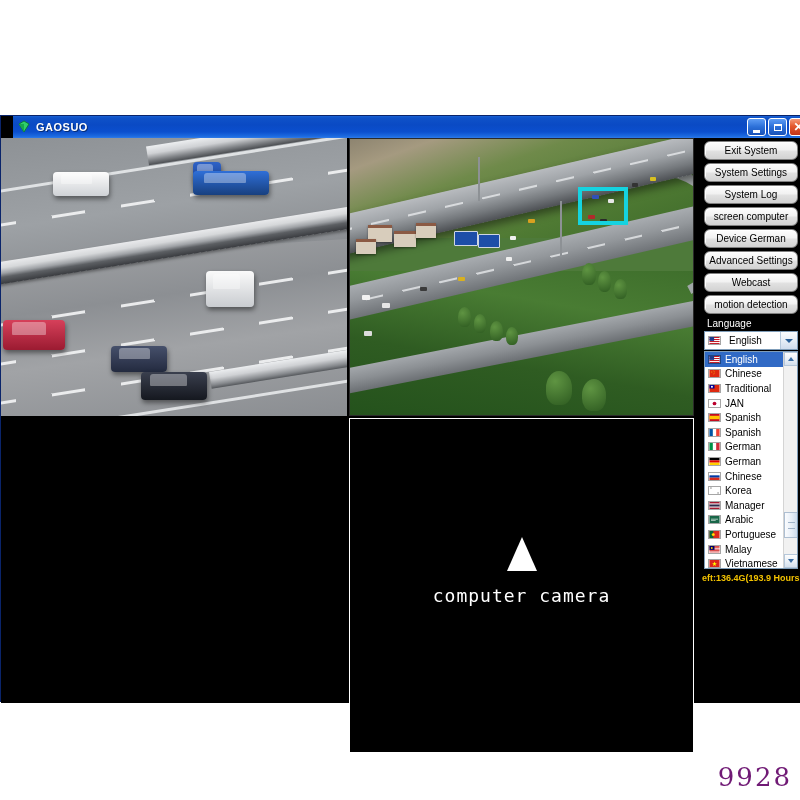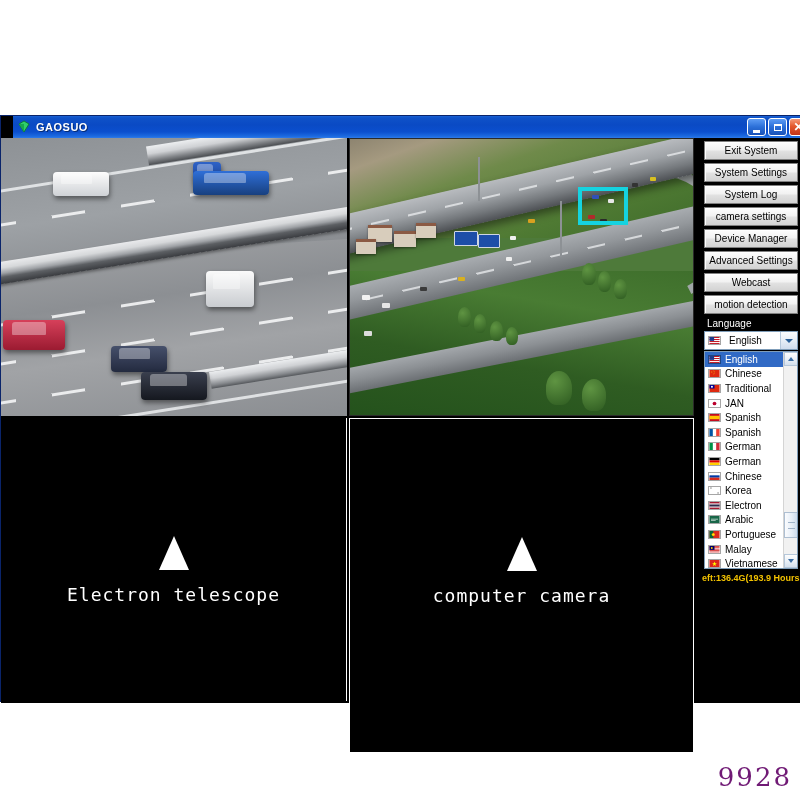--- a/index.html
+++ b/index.html
@@ -279,21 +279,21 @@
     overflow: hidden;
   }
 
   .side-btn {
     display: block;
     width: 94px;
     height: 19px;
     margin: 0 auto 3px auto;
     background: linear-gradient(to bottom, #fdfdfd 0%, #f1f1f1 48%, #e2e2e2 52%, #d2d2d2 100%);
     border: 1px solid #808080;
-    border-radius: 0;
+    border-radius: 6px;
     box-shadow: inset 1px 1px 0 #ffffff, 1px 1px 1px rgba(0,0,0,0.6);
     color: #000000;
     font-size: 10px;
     font-family: "Liberation Sans", sans-serif;
     line-height: 17px;
     text-align: center;
     cursor: pointer;
     white-space: nowrap;
     overflow: hidden;
     box-sizing: border-box;
@@ -551,43 +551,37 @@
           <div class="s2-tree" style="left:232px;top:124px;width:14px;height:22px;"></div>
           <div class="s2-tree" style="left:248px;top:132px;width:13px;height:21px;"></div>
           <div class="s2-tree" style="left:264px;top:140px;width:13px;height:20px;"></div>
           <div class="s2-tree" style="left:196px;top:232px;width:26px;height:34px;"></div>
           <div class="s2-tree" style="left:232px;top:240px;width:24px;height:32px;"></div>
 
           <div id="detect-box"></div>
         </div>
       </div>
 
-      <div class="video-cell" id="cell-bl">
-        <div class="blank-panel">
-          <div class="nosignal-arrow"></div>
-          <div class="panel-label">Electron telescope</div>
-        </div>
-      </div>
 
       <div class="video-cell" id="cell-br">
         <div class="blank-panel">
           <div class="nosignal-arrow"></div>
           <div class="panel-label">computer camera</div>
         </div>
       </div>
 
     </div>
 
     <div id="sidebar">
 
       <button class="side-btn">Exit System</button>
       <button class="side-btn">System Settings</button>
       <button class="side-btn">System Log</button>
-      <button class="side-btn">camera settings</button>
-      <button class="side-btn">Device Manager</button>
+      <button class="side-btn">screen computer</button>
+      <button class="side-btn">Device German</button>
       <button class="side-btn">Advanced Settings</button>
       <button class="side-btn">Webcast</button>
       <button class="side-btn">motion detection</button>
 
       <div id="language-label">Language</div>
 
       <div id="lang-combo">
         <svg class="flag" viewBox="0 0 13 9">
           <rect width="13" height="9" fill="#ffffff"></rect>
           <rect y="0" width="13" height="1.3" fill="#c1121f"></rect>
@@ -687,21 +681,21 @@
                 <rect x="10" y="7.4" width="2.2" height="0.6" fill="#000"></rect>
               </svg>
               <span>Korea</span>
             </div>
             <div class="lang-item">
               <svg class="flag" viewBox="0 0 13 9">
                 <rect width="13" height="9" fill="#a51931"></rect>
                 <rect y="1.8" width="13" height="5.4" fill="#f4f5f8"></rect>
                 <rect y="3.2" width="13" height="2.6" fill="#2d2a4a"></rect>
               </svg>
-              <span>Electron</span>
+              <span>Manager</span>
             </div>
             <div class="lang-item">
               <svg class="flag" viewBox="0 0 13 9">
                 <rect width="13" height="9" fill="#186648"></rect>
                 <rect x="2" y="3.6" width="9" height="0.8" fill="#fff"></rect>
                 <rect x="2" y="5.2" width="6" height="0.7" fill="#fff"></rect>
               </svg>
               <span>Arabic</span>
             </div>
             <div class="lang-item">

